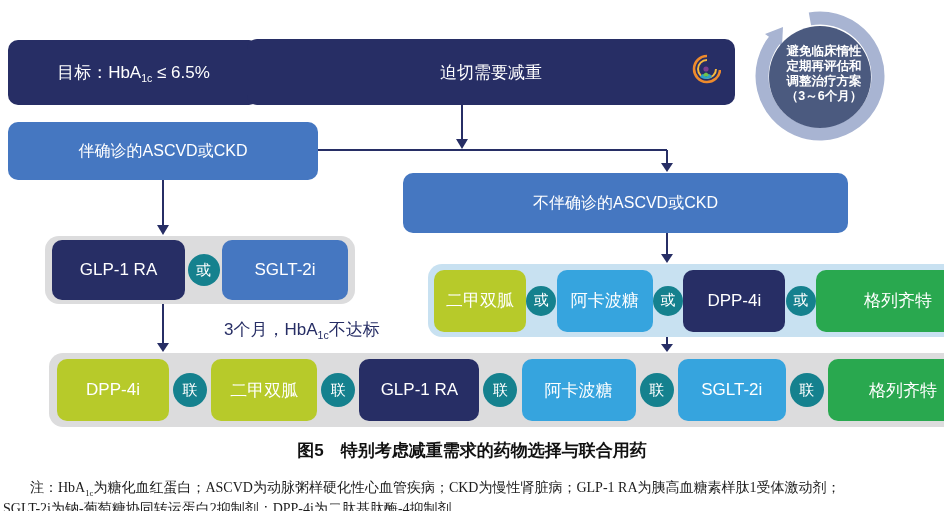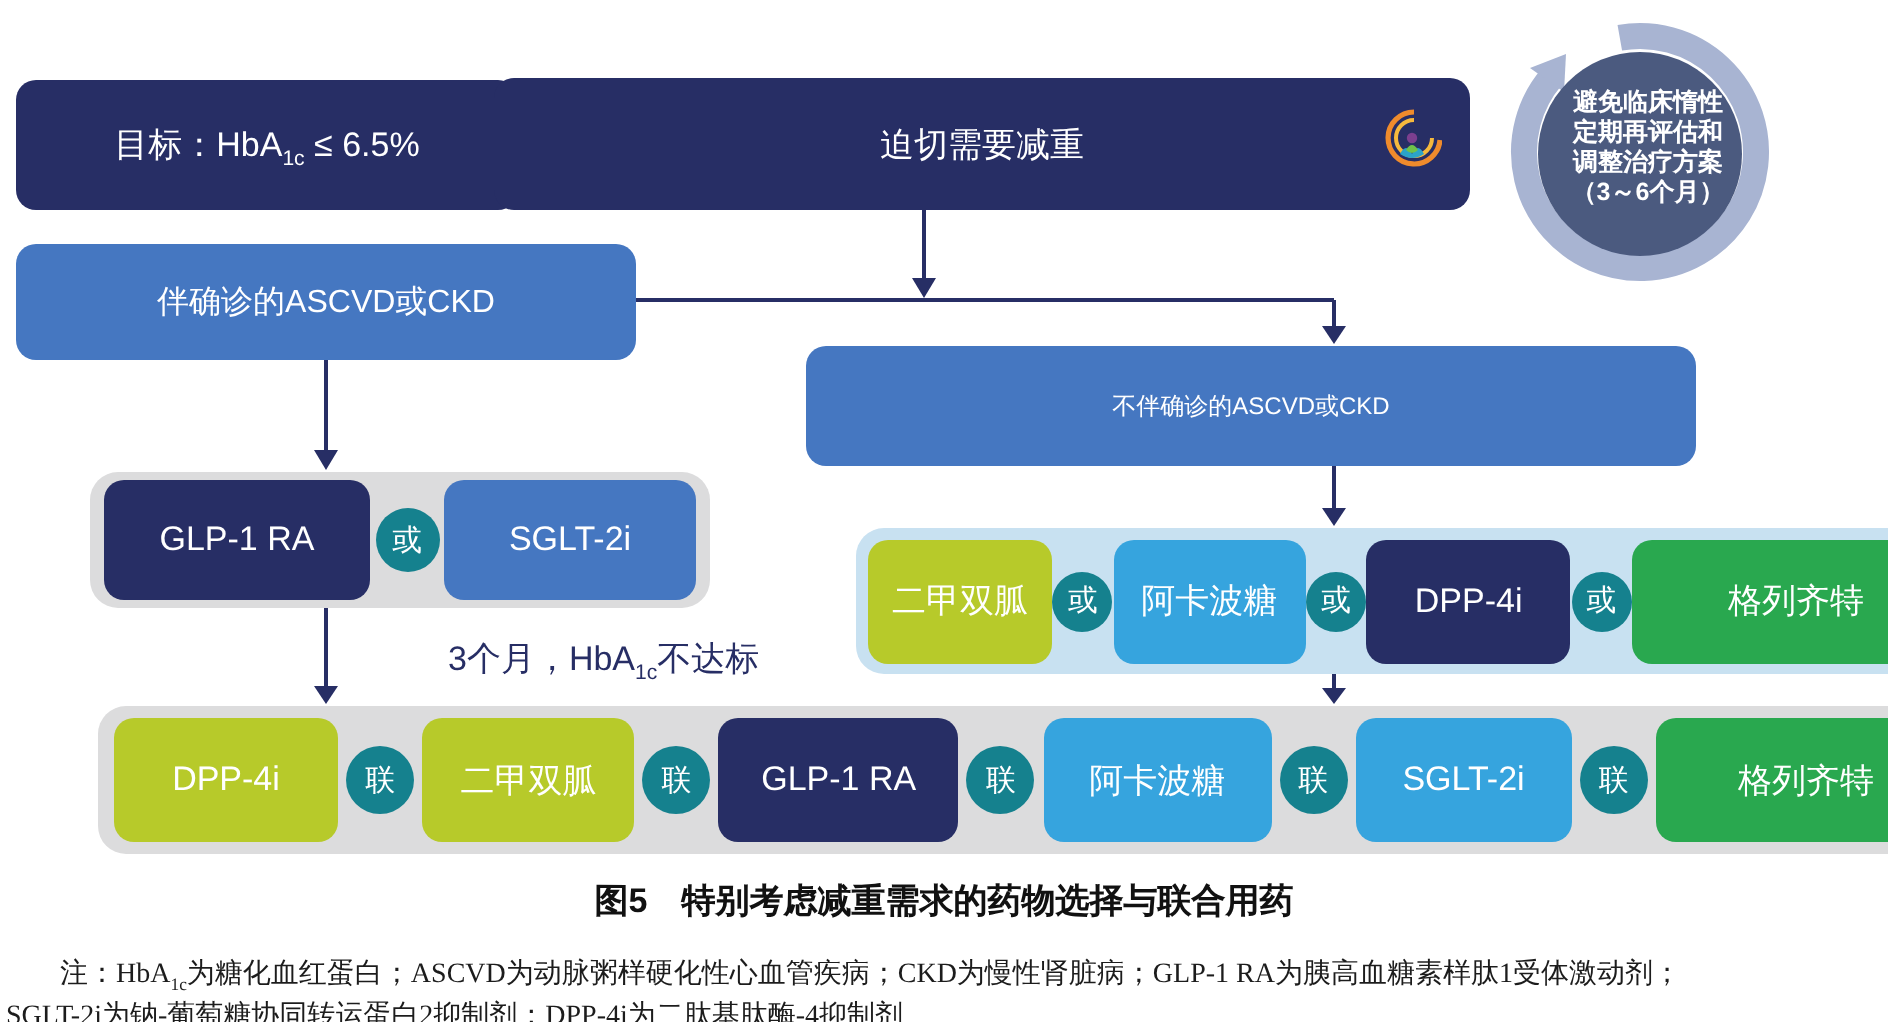--- a/index.html
+++ b/index.html
@@ -20,21 +20,21 @@
   .panel.lblue{background:var(--lightblue_panel);}
   .drug{height:60px;border-radius:10px;display:flex;align-items:center;justify-content:center;
         color:#fff;font-size:17px;flex:0 0 auto;}
   .conn-circle{width:32px;height:32px;border-radius:50%;background:var(--teal);color:#fff;
         display:flex;align-items:center;justify-content:center;font-size:15px;flex:0 0 auto;}
   .conn-circle.sm{width:30px;height:30px;}
   sub{font-size:0.62em;line-height:0;}
   #goal-box{left:8px;top:40px;width:251px;height:65px;font-size:17px;}
   #urgent-box{left:247px;top:39px;width:488px;height:66px;font-size:17px;}
   #confirmed-box{left:8px;top:122px;width:310px;height:58px;font-size:16px;}
-  #notconfirmed-box{left:403px;top:173px;width:445px;height:60px;font-size:12px;}
+  #notconfirmed-box{left:403px;top:173px;width:445px;height:60px;font-size:16px;}
   #row1-panel{left:8px;top:236px;width:310px;height:68px;padding:0 7px;}
   #row2-panel{left:391px;top:264px;width:542px;height:73px;padding:0 6px;}
   #row2-panel .drug{height:62px;}
   #row3-panel{left:12px;top:353px;width:921px;height:74px;padding:0 8px;}
   #row3-panel .drug{height:62px;}
   #three-month{position:absolute;left:192px;top:318px;color:var(--navy);font-size:17px;margin-left:32px;}
   #connector-layer{position:absolute;left:0;top:0;width:944px;height:511px;pointer-events:none;}
   #cycle-svg{position:absolute;left:737px;top:4px;}
   #cycle-text{position:absolute;left:764px;top:44px;width:120px;text-align:center;
       color:#fff;font-size:12.5px;font-weight:bold;line-height:15px;}

